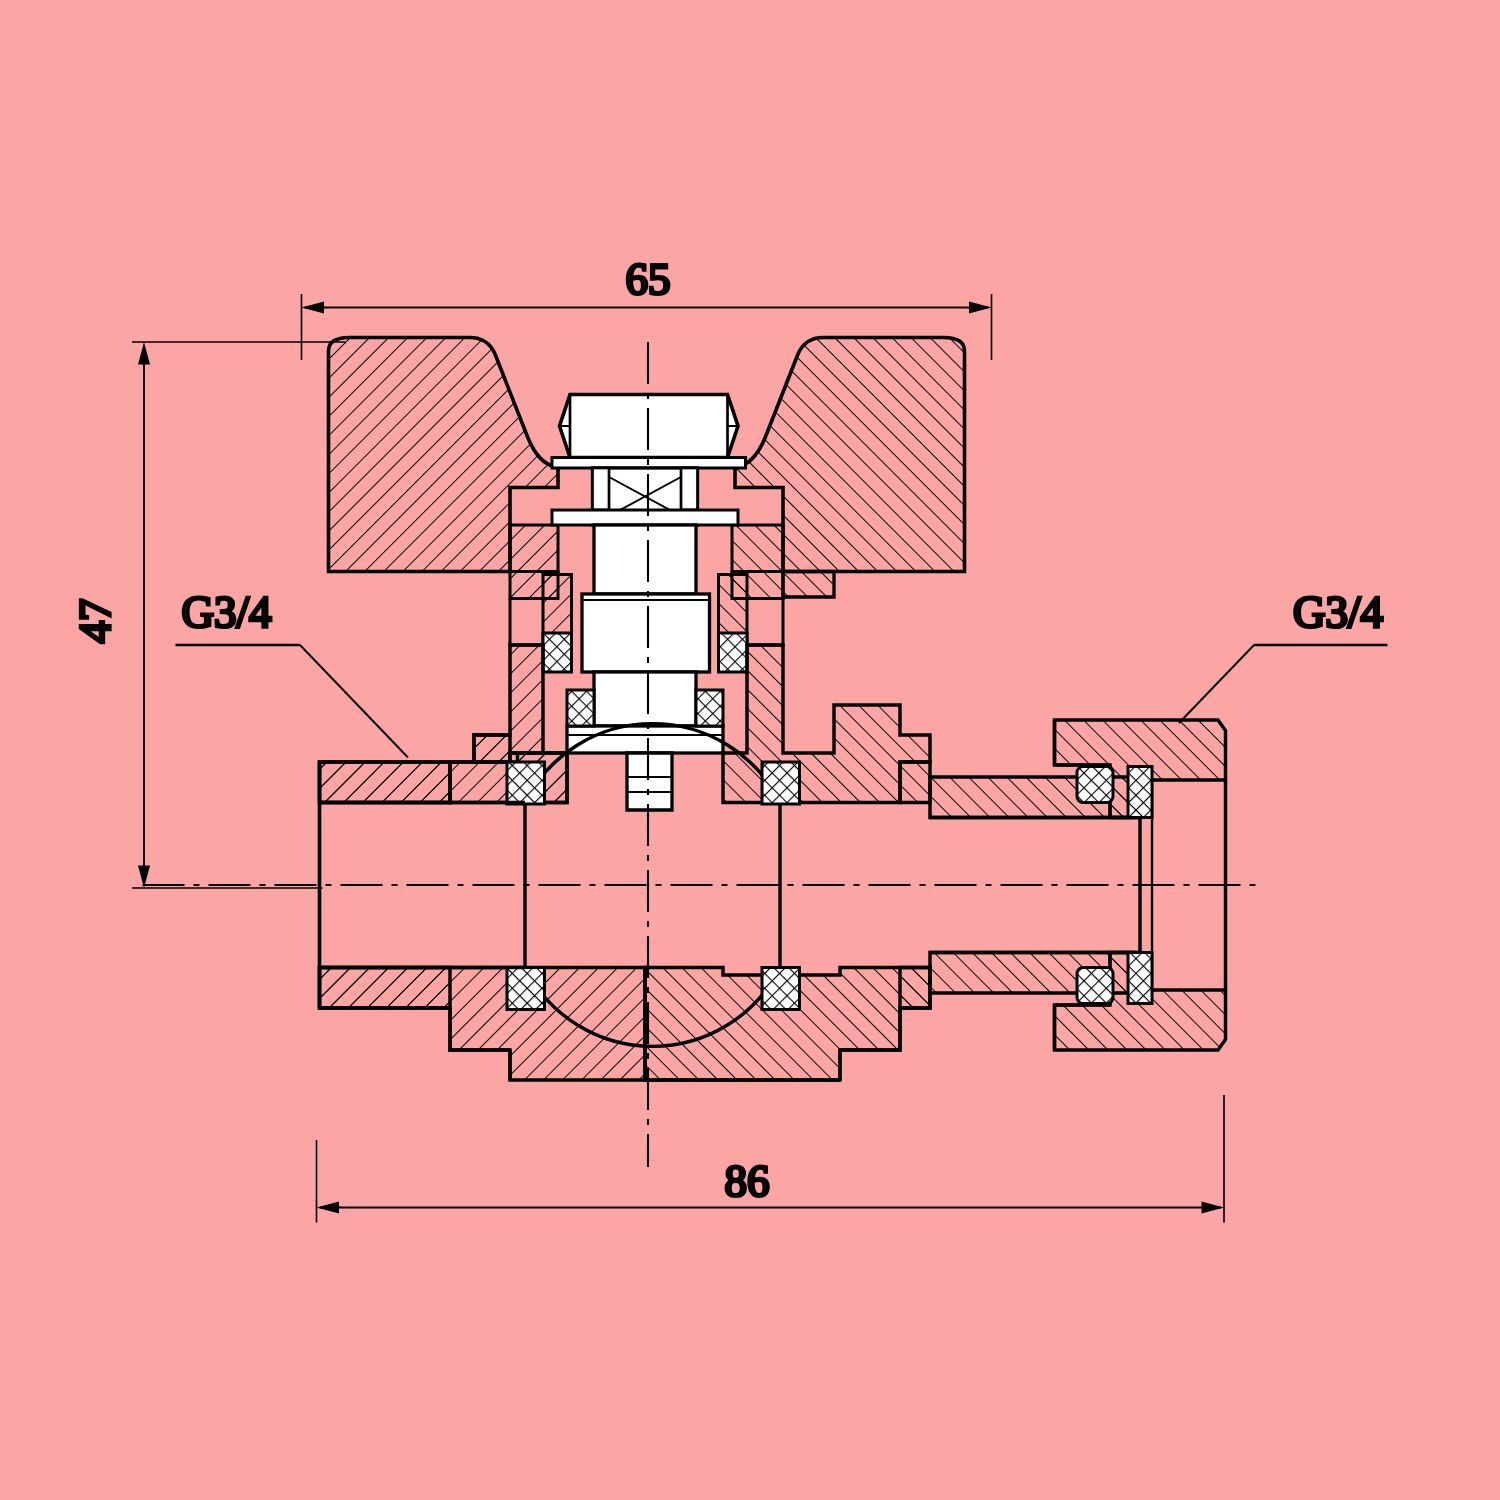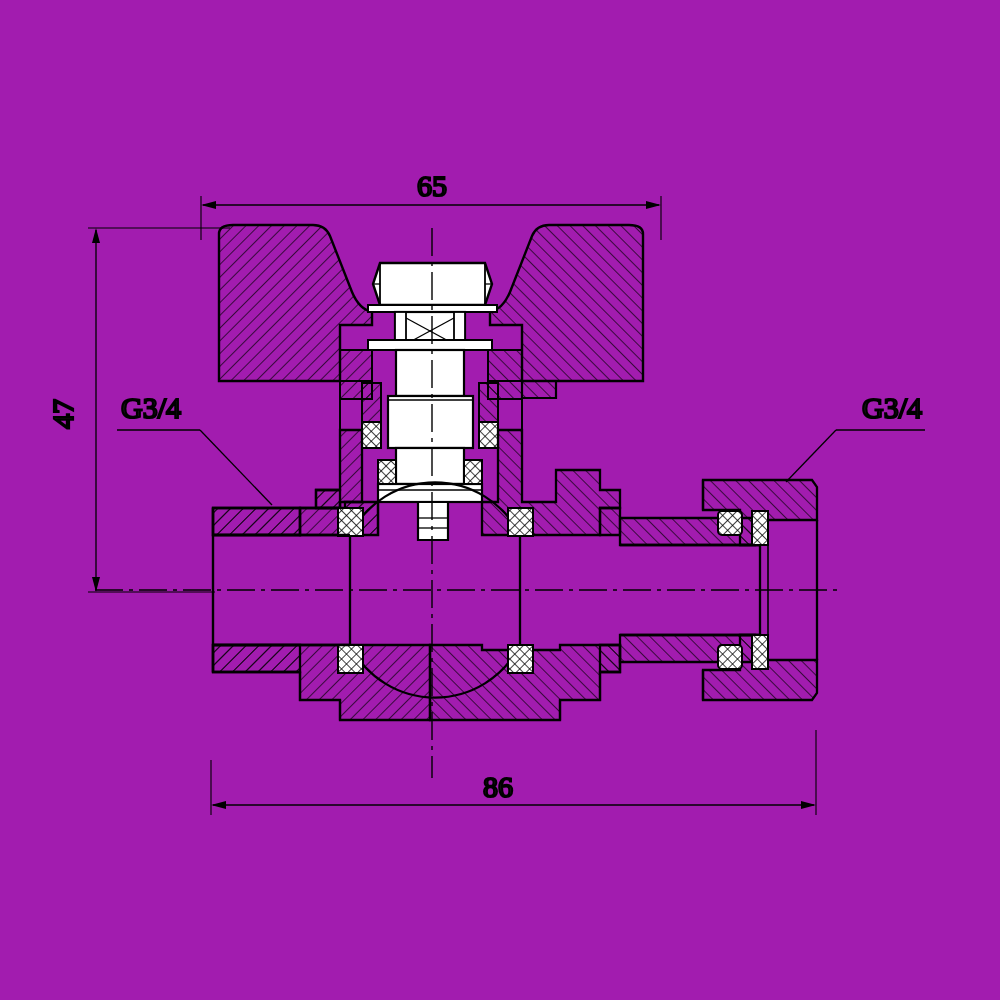--- a/index.html
+++ b/index.html
@@ -1,18 +1,18 @@
 <!DOCTYPE html>
 <html><head>
 <meta charset="utf-8">
 <style>
   html,body{margin:0;padding:0;background:#ffffff;}
   body{width:1000px;height:1000px;overflow:hidden;
        font-family:"Liberation Serif",serif;}
-  #stage{position:relative;width:1000px;height:1000px;background:#a21caf;}
+  #stage{position:relative;width:1000px;height:1000px;background:#fca5a5;}
   svg{display:block;}
   .dimtext{font-family:"Liberation Serif",serif;font-size:30px;fill:#1a1a1a;}
   .lbltext{font-family:"Liberation Serif",serif;font-size:30px;fill:#1a1a1a;}
 </style>
 </head>
 <body>
 
 <div id="stage">
 <svg width="1000" height="1000" viewBox="0 0 1000 1000">
 

